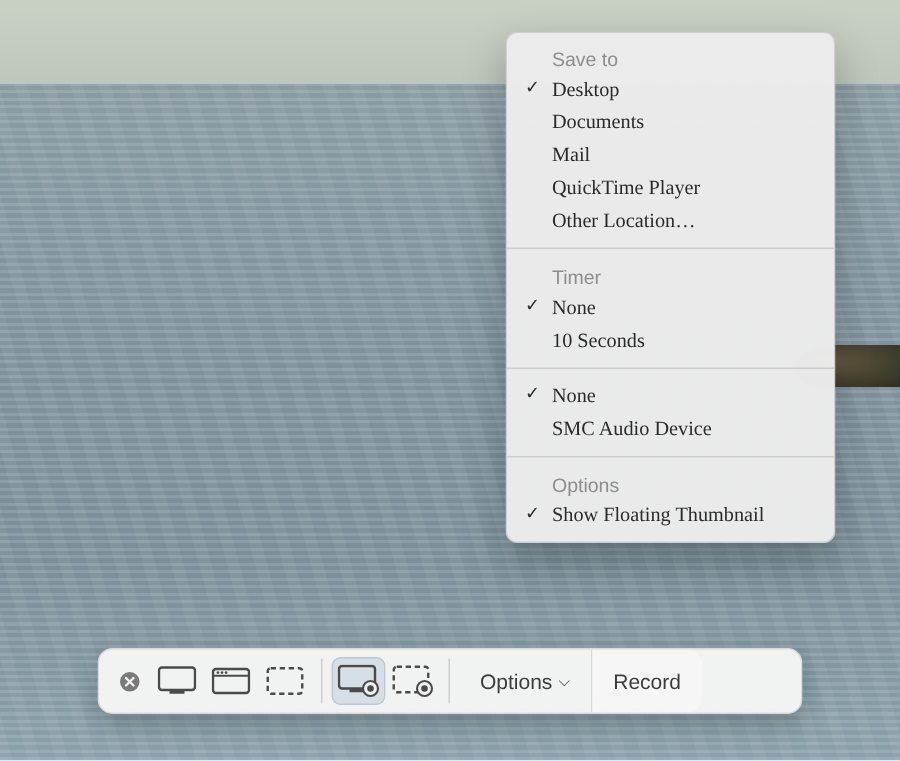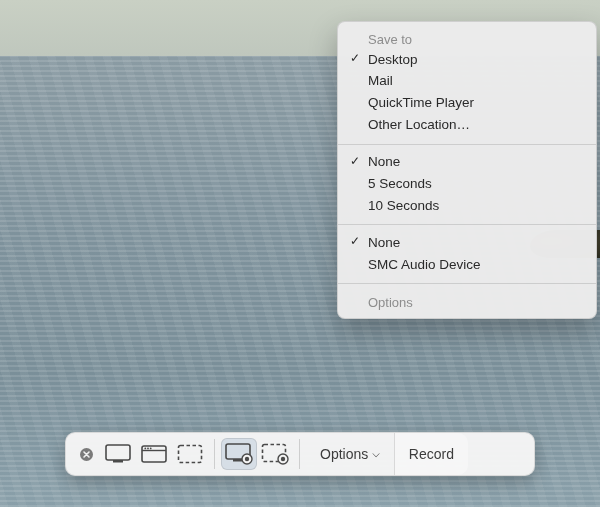--- a/index.html
+++ b/index.html
@@ -24,40 +24,41 @@
     position: absolute; right: 0; top: 230px; width: 70px; height: 28px;
     background: radial-gradient(ellipse at 30% 40%, #6b5d42 0%, #44412e 60%, #2e2e22 100%);
     border-radius: 45% 0 0 35% / 70% 0 0 50%;
     z-index: 0;
   }
 
   
   .menu {
     position: absolute;
     left: 337px; top: 21px;
-    width: 260px;
+    width: 220px;
     background: rgba(236,236,236,0.98);
     border: 1px solid rgba(0,0,0,0.12);
     border-radius: 8px;
     box-shadow: 0 12px 28px rgba(0,0,0,0.25);
     padding: 6px 0;
     font-size: 13.5px;
     color: #2a2a2a;
     z-index: 5;
   }
   .menu .heading {
     color: #8d8d8d;
     padding: 4px 0 2px 30px;
     font-size: 13px;
   }
   .menu .item {
     position: relative;
     padding: 2.5px 0 2.5px 30px;
     line-height: 1.25;
     cursor: default;
+    font-family: Liberation Serif, serif;
   }
   .menu .item.checked::before {
     content: "✓";
     position: absolute;
     left: 12px;
     top: 2px;
     font-size: 12px;
   }
   .menu .sep {
     height: 1px;
@@ -112,38 +113,40 @@
 <body>
 
 <div class="sky"></div>
 <div class="water"></div>
 <div class="rock"></div>
 
 <div class="menu">
 
   <div class="heading">Save to</div>
   <div class="item checked"><span>Desktop</span></div>
+  <div class="item"><span>Documents</span></div>
   <div class="item"><span>Mail</span></div>
   <div class="item"><span>QuickTime Player</span></div>
   <div class="item"><span>Other Location…</span></div>
 
   <div class="sep"></div>
 
+  <div class="heading">Timer</div>
   <div class="item checked"><span>None</span></div>
-  <div class="item"><span>5 Seconds</span></div>
   <div class="item"><span>10 Seconds</span></div>
 
   <div class="sep"></div>
 
   <div class="item checked"><span>None</span></div>
   <div class="item"><span>SMC Audio Device</span></div>
 
   <div class="sep"></div>
 
   <div class="heading">Options</div>
+  <div class="item checked"><span>Show Floating Thumbnail</span></div>
 </div>
 
 <div class="toolbar">
   <div class="ticon close">
     <svg width="15" height="15" viewBox="0 0 15 15">
       <circle cx="7.5" cy="7.5" r="6.5" fill="#7a7a7a"></circle>
       <path d="M5 5 L10 10 M10 5 L5 10" stroke="#f0f0f0" stroke-width="1.6" stroke-linecap="round"></path>
     </svg>
   </div>
 

